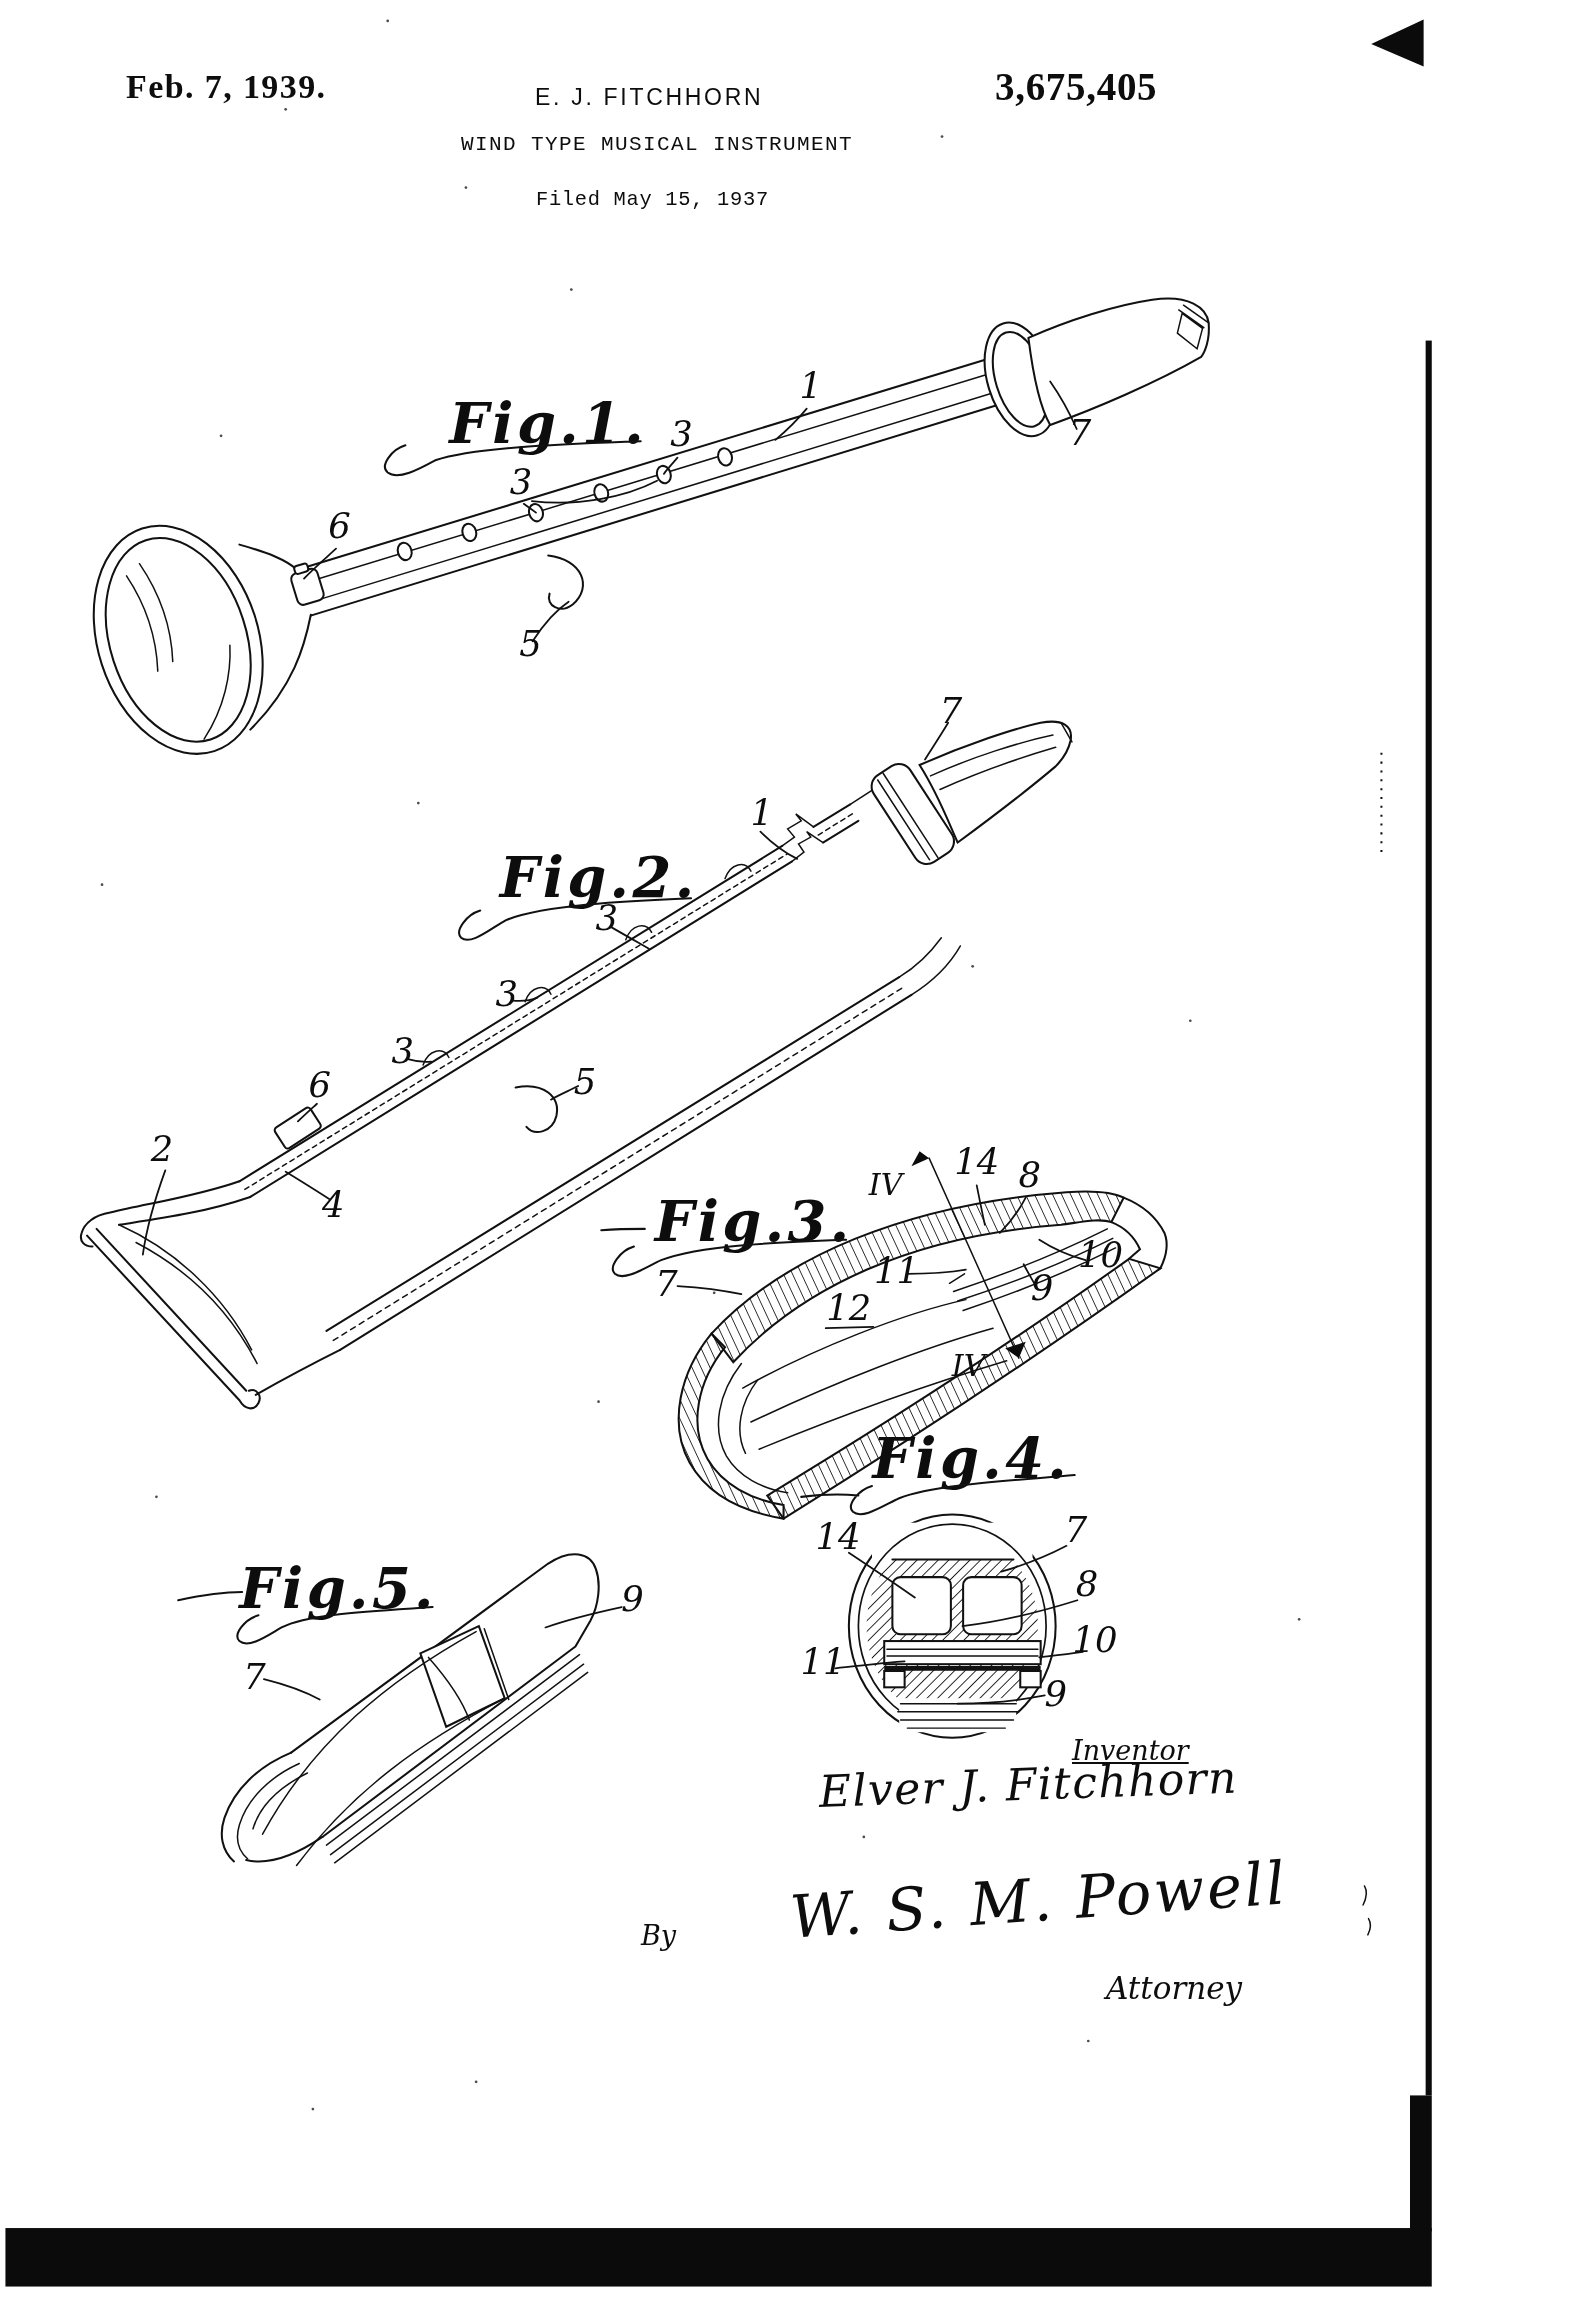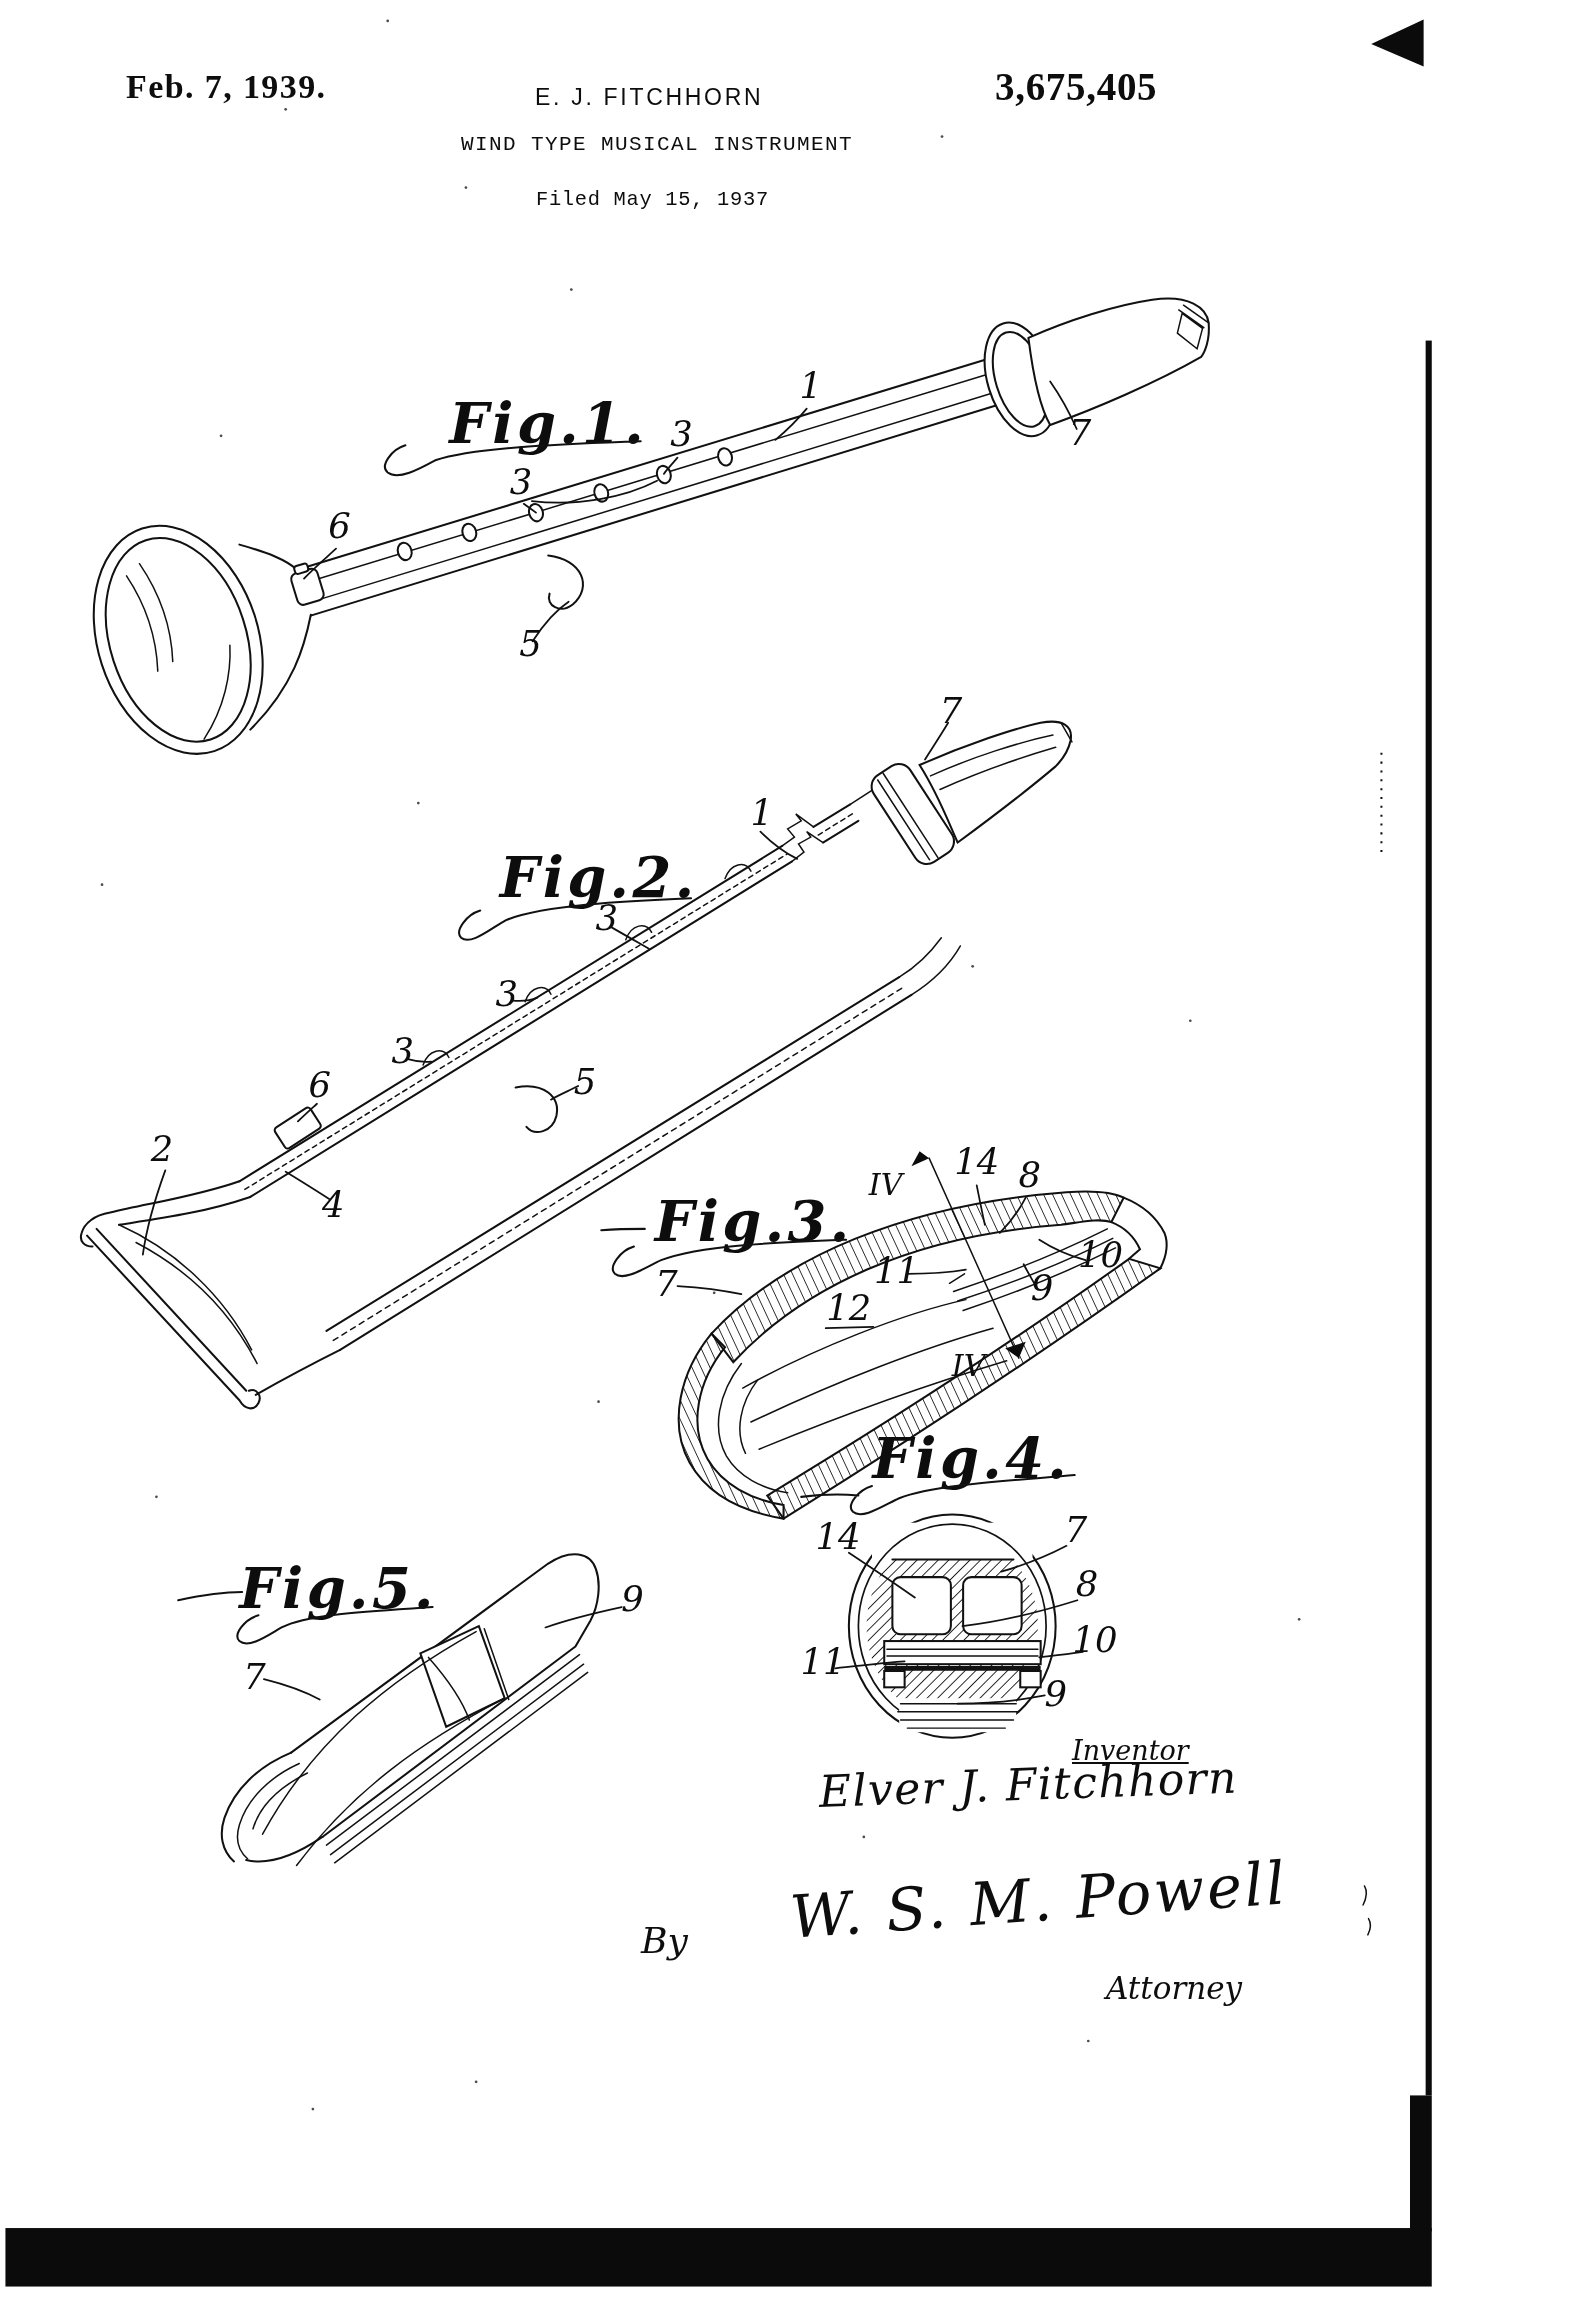--- a/index.html
+++ b/index.html
@@ -7,21 +7,21 @@
        font-family:"Liberation Serif", serif;}
   .t{position:absolute;color:#0d0d0d;white-space:nowrap;}
   .date{left:94px;top:68px;font:700 34px "Liberation Serif",serif;letter-spacing:1.4px;margin-left:32px;}
   .pname{left:525px;top:84px;font:400 23px "Liberation Sans",sans-serif;letter-spacing:2.7px;margin-left:10px;}
   .pnum{left:995px;top:64px;font:700 39px "Liberation Serif",serif;letter-spacing:0.7px;}
   .ptitle{left:461px;top:133px;font:400 21px "Liberation Mono",monospace;letter-spacing:1.4px;}
   .pfiled{left:536px;top:188px;font:400 20.4px "Liberation Mono",monospace;letter-spacing:0.7px;}
   .script{font-family:"DejaVu Serif",serif;font-style:italic;}
   .inv-cap{left:1072px;top:1735px;font-size:27px;text-decoration:underline;}
   .inv-sig{left:818px;top:1766px;font-size:44px;letter-spacing:1.4px;transform:rotate(-2deg);transform-origin:left top;}
-  .by-lbl{left:641px;top:1920px;font-size:36px;}
+  .by-lbl{left:641px;top:1920px;font-size:27px;}
   .att-sig{left:788px;top:1883px;font-size:59px;letter-spacing:2.7px;transform:rotate(-4deg);transform-origin:left top;}
   .att-cap{left:1106px;top:1970px;font-size:31px;}
   svg{position:absolute;left:0;top:0;}
   .ln{fill:none;stroke:#111;stroke-width:3;stroke-linecap:round;}
   .ln2{fill:none;stroke:#111;stroke-width:2.2;stroke-linecap:round;}
   .ld{fill:none;stroke:#111;stroke-width:2.6;stroke-linecap:round;}
   .wt{fill:#ffffff;stroke:#111;stroke-width:3;}
   .blk{fill:#0b0b0b;stroke:none;}
   .figlabel{font:italic 700 82px "DejaVu Serif",serif;letter-spacing:5px;fill:#0d0d0d;}
   .refnum{font:italic 400 52px "DejaVu Serif",serif;fill:#0d0d0d;}

